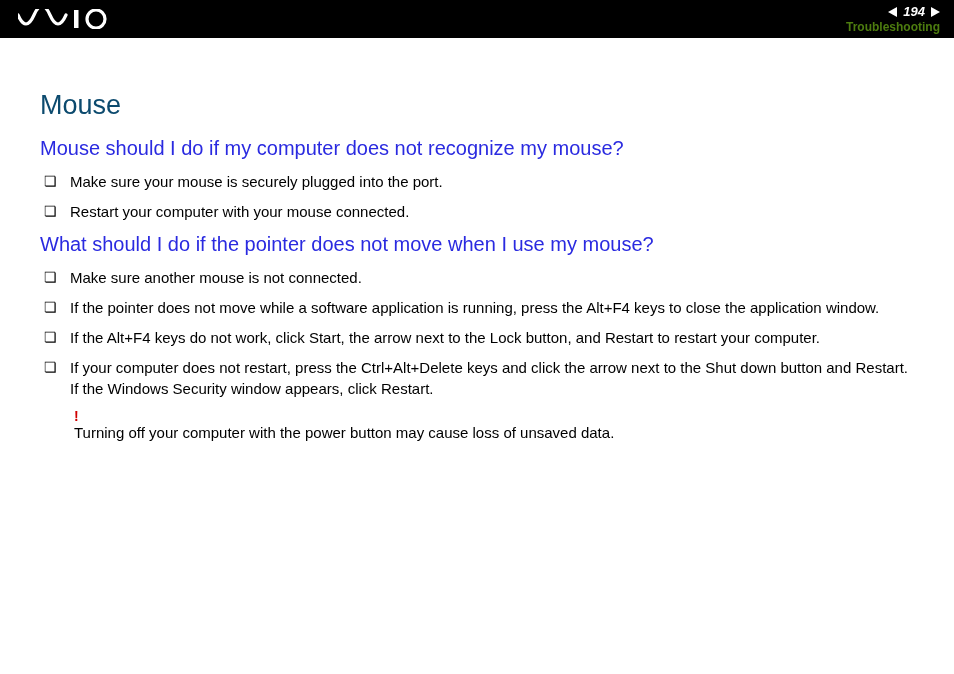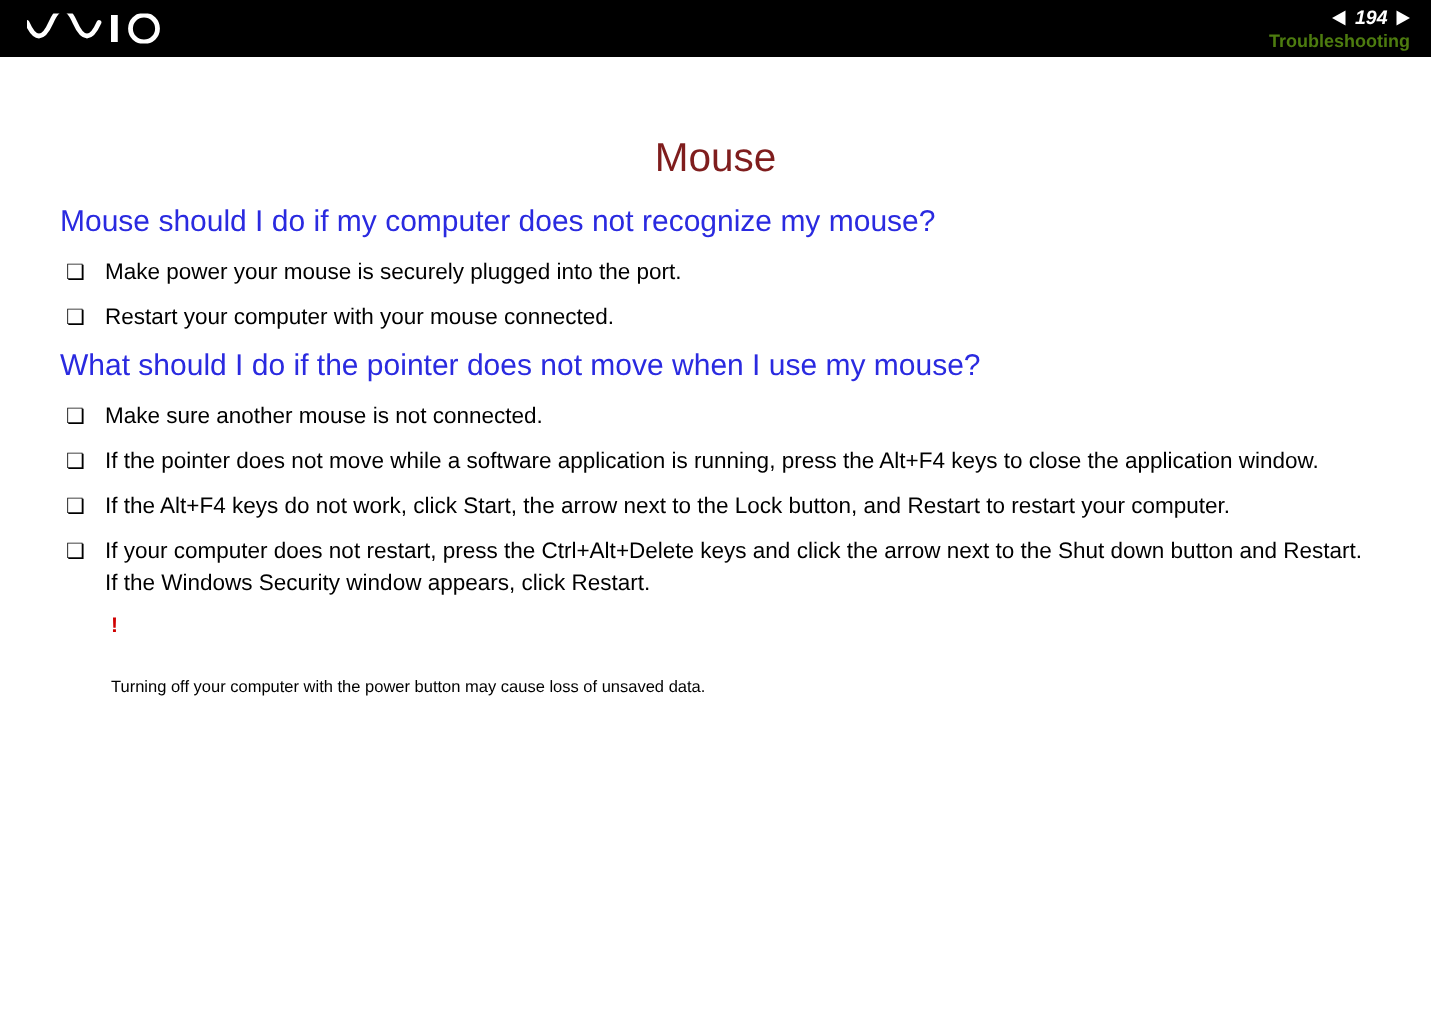--- a/index.html
+++ b/index.html
@@ -51,23 +51,22 @@
     color: #4d7c0f;
     font-size: 12px;
     font-weight: bold;
   }
   .content {
     padding: 52px 40px 20px 40px;
   }
   .main-heading {
     font-size: 27px;
     font-weight: normal;
-    color: #7f1d1d;
+    color: #0c4a6e;
     margin-bottom: 16px;
-    text-align: center;
   }
   .sub-heading {
     font-size: 20px;
     font-weight: normal;
     color: #2a2ae0;
     margin-bottom: 12px;
     margin-top: 8px;
   }
   .bullet-list {
     list-style: none;
@@ -91,25 +90,24 @@
   .bullet-list li b { font-weight: normal; }
   .warning-mark {
     color: #d00000;
     font-weight: bold;
     font-size: 14px;
     margin-left: 34px;
     display: block;
     line-height: 1;
   }
   .warning-text {
-    font-size: 11px;
+    font-size: 15px;
     color: #000;
     margin-left: 34px;
     line-height: 1.3;
-    margin-top: 28px;
   }
 </style>
 </head>
 <body>
 
 <div class="header-bar">
   <div class="vaio-logo">
     <svg width="96" height="20" viewBox="0 0 96 20" xmlns="http://www.w3.org/2000/svg">
       <path d="M0 6 Q8 24 16 6 Q24 -12 32 6 Q40 24 48 6" stroke="#fff" stroke-width="3.2" fill="none" stroke-linecap="round"></path>
       <rect x="56" y="1" width="4.5" height="18" fill="#fff"></rect>
@@ -124,21 +122,21 @@
     </div>
     <div class="section-name">Troubleshooting</div>
   </div>
 </div>
 
 <div class="content">
   <h1 class="main-heading">Mouse</h1>
 
   <h2 class="sub-heading">Mouse should I do if my computer does not recognize my mouse?</h2>
   <ul class="bullet-list">
-    <li>Make power your mouse is securely plugged into the port.</li>
+    <li>Make sure your mouse is securely plugged into the port.</li>
     <li>Restart your computer with your mouse connected.</li>
   </ul>
 
   <h2 class="sub-heading">What should I do if the pointer does not move when I use my mouse?</h2>
   <ul class="bullet-list">
     <li>Make sure another mouse is not connected.</li>
     <li>If the pointer does not move while a software application is running, press the <b>Alt</b>+<b>F4</b> keys to close the application window.</li>
     <li>If the <b>Alt</b>+<b>F4</b> keys do not work, click <b>Start</b>, the arrow next to the <b>Lock</b> button, and <b>Restart</b> to restart your computer.</li>
     <li>If your computer does not restart, press the <b>Ctrl</b>+<b>Alt</b>+<b>Delete</b> keys and click the arrow next to the <b>Shut down</b> button and <b>Restart</b>.<br>If the <b>Windows Security</b> window appears, click <b>Restart</b>.</li>
   </ul>

